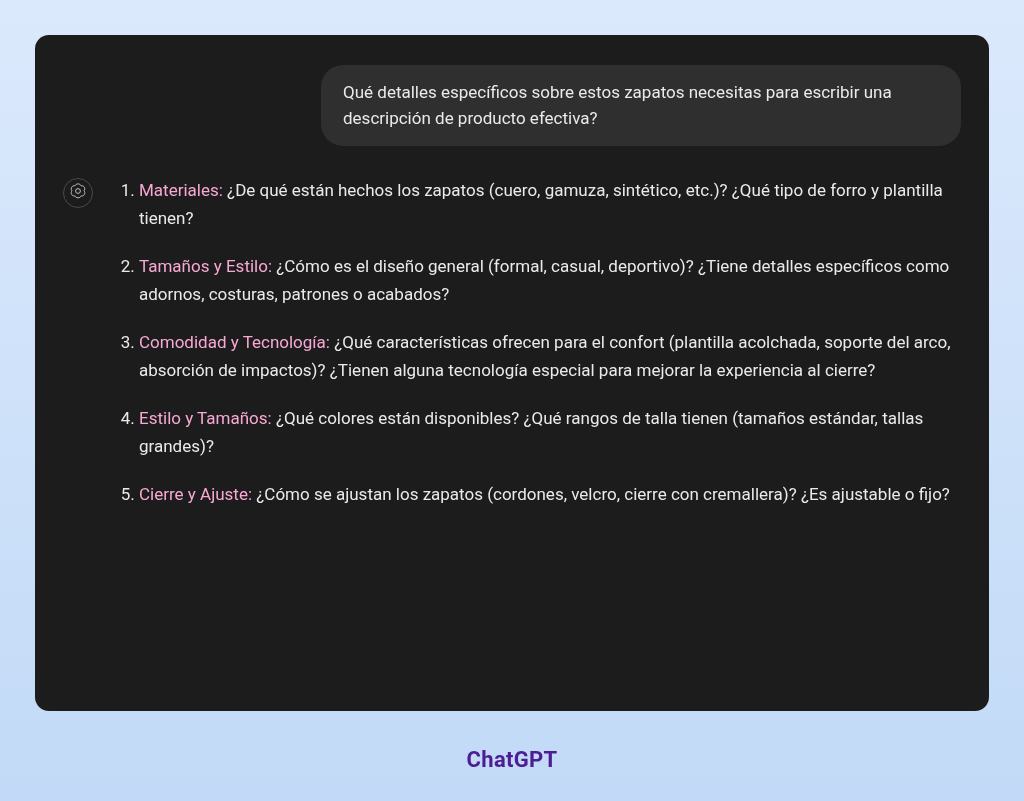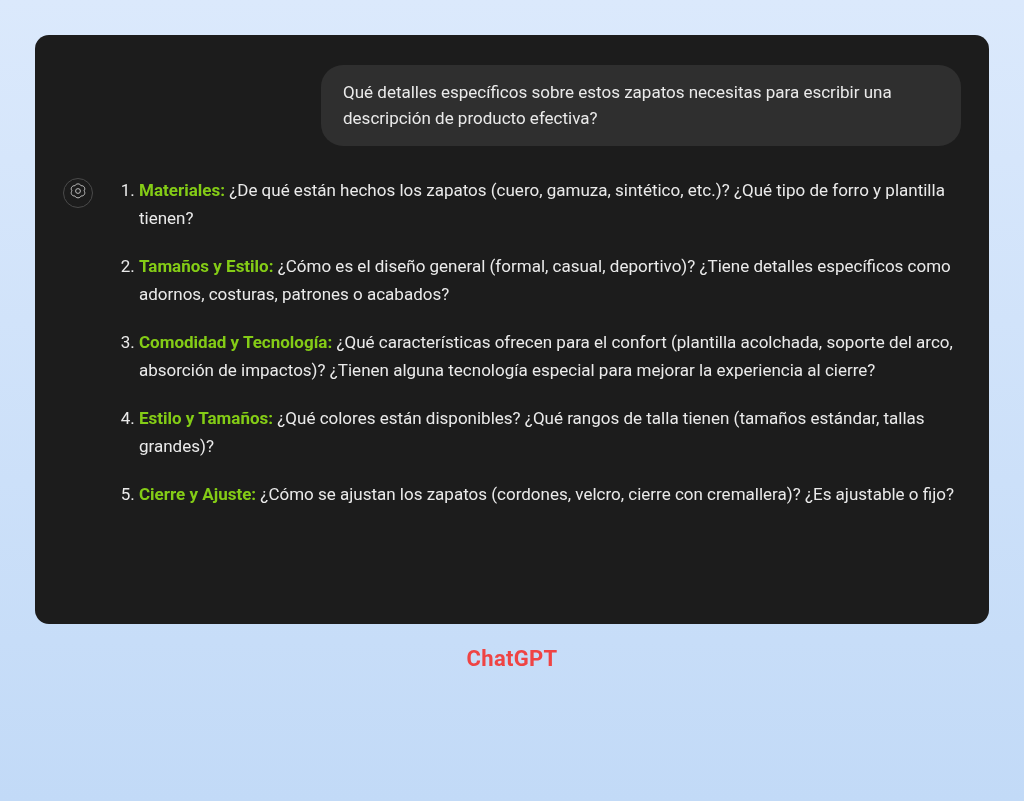--- a/index.html
+++ b/index.html
@@ -12,21 +12,21 @@
       padding: 35px;
       display: flex;
       flex-direction: column;
     }
     .chat-window {
       background: #1c1c1c;
       border-radius: 14px;
       padding: 30px 28px 20px 28px;
       color: #e6e6e6;
       flex: 0 0 auto;
-      height: 589px;
+      height: 676px;
       overflow: hidden;
     }
     .user-row {
       display: flex;
       justify-content: flex-end;
       margin-bottom: 30px;
     }
     .user-bubble {
       background: #2f2f2f;
       border-radius: 22px;
@@ -61,27 +61,27 @@
     }
     .assistant-intro { margin-bottom: 16px; }
     ol.info-list {
       list-style: decimal;
       padding-left: 28px;
     }
     ol.info-list li {
       margin-bottom: 20px;
       line-height: 1.65;
     }
-    ol.info-list li .label { font-weight: 700; color: #84cc16; }
+    ol.info-list li .label { font-weight: 400; color: #f9a8d4; }
     .footer-label {
       text-align: center;
-      color: #ef4444;
+      color: #4c1d95;
       font-weight: 700;
       font-size: 22px;
-      margin-top: 22px;
+      margin-top: 36px;
       letter-spacing: 0.3px;
     }
   </style>
 </head>
 <body>
 
 <div class="chat-window">
 
   <div class="user-row">
     <div class="user-bubble">

